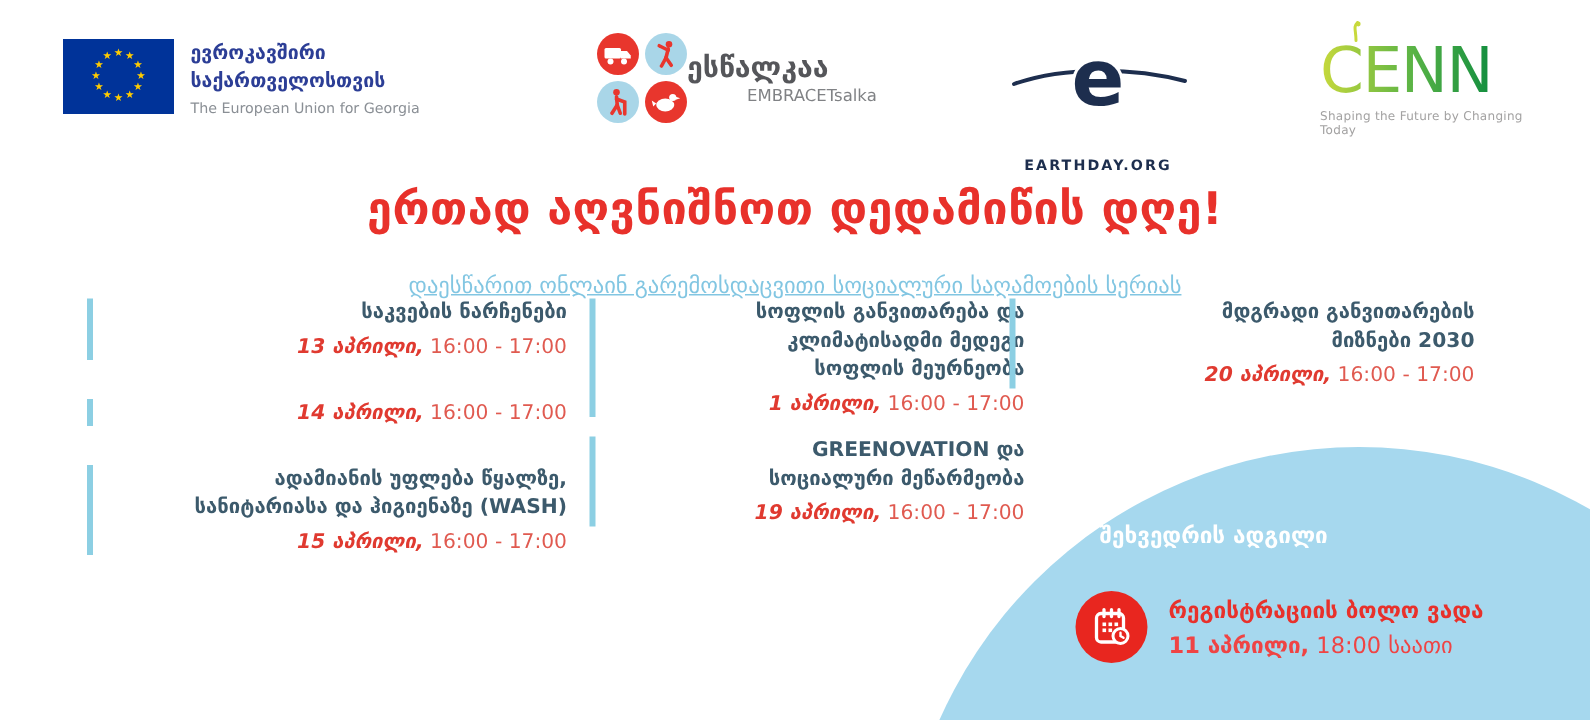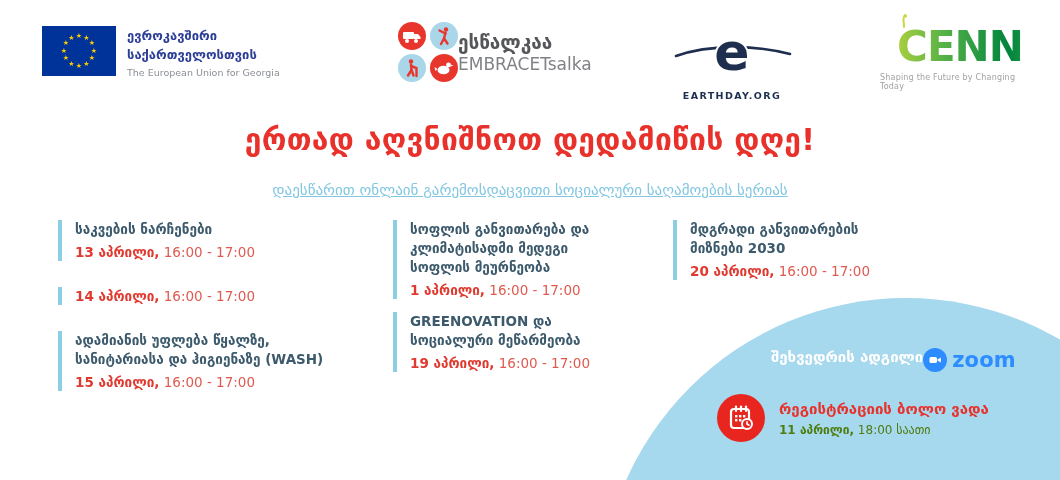--- a/index.html
+++ b/index.html
@@ -12,64 +12,64 @@
   .eu-flag{width:74px;height:50px;display:block;}
   .eu-line{color:var(--eu-blue,#2c3e96);font-weight:bold;font-size:13px;line-height:19px;}
   .eu-sub{color:#8a8f95;font-size:9.5px;margin-top:3px;}
 
   .embrace{left:398px;top:22px;display:flex;align-items:center;}
   .embrace-grid{display:grid;grid-template-columns:28px 28px;gap:4px;}
   .pill{width:28px;height:28px;border-radius:50%;display:flex;align-items:center;justify-content:center;}
   .pill.red{background:var(--embrace-red,#e8362d);}
   .pill.blue{background:#a9d6e8;}
   .embrace-georgian{font-size:19px;color:#55565a;font-weight:bold;line-height:22px;}
-  .embrace-latin{font-size:17px;color:#808285;margin-top:1px;}
+  .embrace-latin{font-size:11px;color:#808285;margin-top:1px;margin-left:40px;}
 
   .earthday{left:670px;top:20px;width:124px;text-align:center;}
-  .earthday-word{font-size:9.5px;font-weight:bold;letter-spacing:1.4px;color:var(--earthday-navy,#1d2e4e);margin-top:4px;}
+  .earthday-word{font-size:9.5px;font-weight:bold;letter-spacing:1.4px;color:var(--earthday-navy,#1d2e4e);margin-top:19px;}
 
   .cenn{left:880px;top:14px;width:160px;}
-  .cenn-name{position:relative;font-size:42px;font-weight:bold;letter-spacing:-1px;line-height:50px;
+  .cenn-name{position:relative;font-size:42px;font-weight:normal;letter-spacing:-1px;line-height:50px;
     background:linear-gradient(90deg,#c8d93c,#56b246 40%,#00843d 80%,#2ea04a);
-    -webkit-background-clip:text;background-clip:text;color:transparent;padding-top:8px;text-align:center;}
+    -webkit-background-clip:text;background-clip:text;color:transparent;padding-top:8px;}
   .cenn-sprout{position:absolute;left:16px;top:0;}
   .cenn-tagline{font-size:8px;color:#a3a2a2;margin-top:1px;letter-spacing:0.2px;}
 
   
   .title-wrap{position:absolute;top:122px;left:0;width:100%;text-align:center;}
   .main-title{font-size:30px;font-weight:bold;color:var(--title-red,#e8312b);letter-spacing:0.3px;}
   .subtitle{margin-top:24px;font-size:15px;color:var(--subtitle-blue,#82c6e2);text-decoration:underline;}
 
   
-  .col{position:absolute;top:220px;}
+  .col{position:absolute;top:199px;text-align:right;}
   .col1{left:58px;width:320px;}
   .col2{left:393px;width:290px;}
   .col3{left:673px;width:310px;}
   .event{border-left:4px solid var(--bar-blue,#8ccfe3);padding-left:13px;margin-bottom:24px;}
   .col1 .event{margin-bottom:26px;}
   .col2 .event{margin-bottom:13px;}
   .event-title{font-size:13.5px;font-weight:bold;color:var(--event-title,#3c5a6c);line-height:19px;white-space:pre-line;}
   .event-meta{margin-top:4px;font-size:13.5px;line-height:18px;}
-  .event-date{color:var(--date-red,#e03a30);font-weight:bold;}
+  .event-date{color:var(--date-red,#e03a30);font-weight:bold;font-style:italic;}
   .event-time{color:var(--time-red,#e05a50);}
 
   
   .big-circle{position:absolute;left:600px;top:298px;width:612px;height:612px;border-radius:50%;
     background:var(--circle-blue,#a6d8ee);}
-  .meeting-row{position:absolute;left:771px;top:348px;display:flex;align-items:flex-start;gap:0;}
+  .meeting-row{position:absolute;left:733px;top:348px;display:flex;align-items:flex-end;gap:25px;}
   .meeting-label{color:#ffffff;font-weight:bold;font-size:15px;}
   .zoom-logo{display:flex;align-items:center;gap:5px;}
   .zoom-circle{width:24px;height:24px;border-radius:50%;background:var(--zoom-blue,#2d8cff);
     display:flex;align-items:center;justify-content:center;}
   .zoom-word{color:var(--zoom-blue,#2d8cff);font-size:21px;font-weight:bold;letter-spacing:0.2px;}
   .reg-row{position:absolute;left:717px;top:394px;display:flex;gap:14px;align-items:center;}
   .reg-icon{width:48px;height:48px;border-radius:50%;background:var(--reg-red,#e8261f);
     display:flex;align-items:center;justify-content:center;flex:0 0 auto;}
   .reg-title{color:var(--title-red,#e8312b);font-weight:bold;font-size:15px;line-height:19px;}
-  .reg-line2{color:#4d7c0f;font-size:12px;margin-top:4px;}
+  .reg-line2{color:#ef4444;font-size:15px;margin-top:4px;}
   .reg-date{font-weight:bold;}
 </style>
 </head>
 <body>
 
 <div class="canvas">
 
   <div class="logo eu">
     <svg class="eu-flag" viewBox="0 0 74 50">
       <rect x="0" y="0" width="74" height="50" fill="#003399"></rect>
@@ -196,29 +196,20 @@
       <div class="event-title">მდგრადი განვითარების
 მიზნები 2030</div>
       <div class="event-meta"><span class="event-date">20 აპრილი,</span> <span class="event-time">16:00 - 17:00</span></div>
     </div>
   </div>
 
   <div class="big-circle"></div>
 
   <div class="meeting-row">
     <span class="meeting-label">შეხვედრის ადგილი</span>
-    <span class="zoom-logo">
-      <span class="zoom-circle">
-        <svg width="14" height="14" viewBox="0 0 14 14">
-          <rect x="1.5" y="4" width="7.5" height="6" rx="1.6" fill="#fff"></rect>
-          <path d="M9.5 6.5 L12.8 4.5 V9.5 L9.5 7.5 Z" fill="#fff"></path>
-        </svg>
-      </span>
-      <span class="zoom-word">zoom</span>
-    </span>
   </div>
 
   <div class="reg-row">
     <span class="reg-icon">
       <svg width="28" height="28" viewBox="0 0 28 28">
         <rect x="4" y="5" width="18" height="19" rx="3" fill="none" stroke="#fff" stroke-width="2.2"></rect>
         <line x1="9" y1="2.5" x2="9" y2="7" stroke="#fff" stroke-width="2.2" stroke-linecap="round"></line>
         <line x1="14" y1="2.5" x2="14" y2="7" stroke="#fff" stroke-width="2.2" stroke-linecap="round"></line>
         <line x1="19" y1="2.5" x2="19" y2="7" stroke="#fff" stroke-width="2.2" stroke-linecap="round"></line>
         <g fill="#fff">

